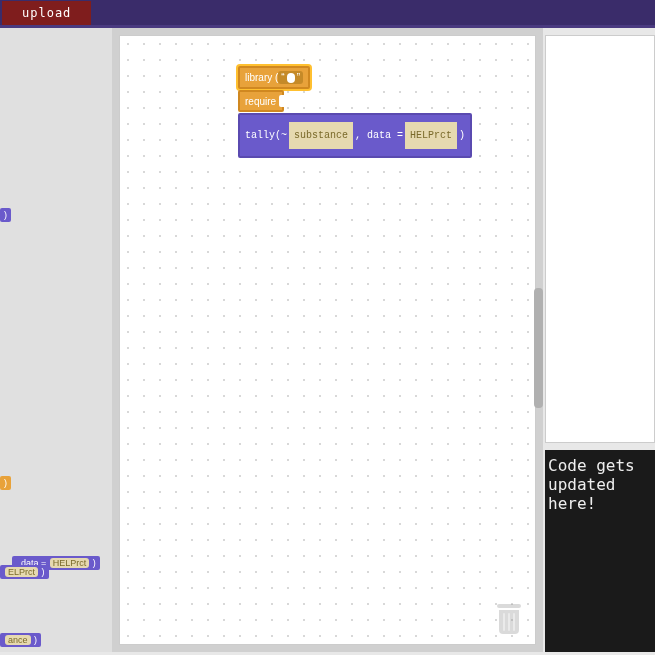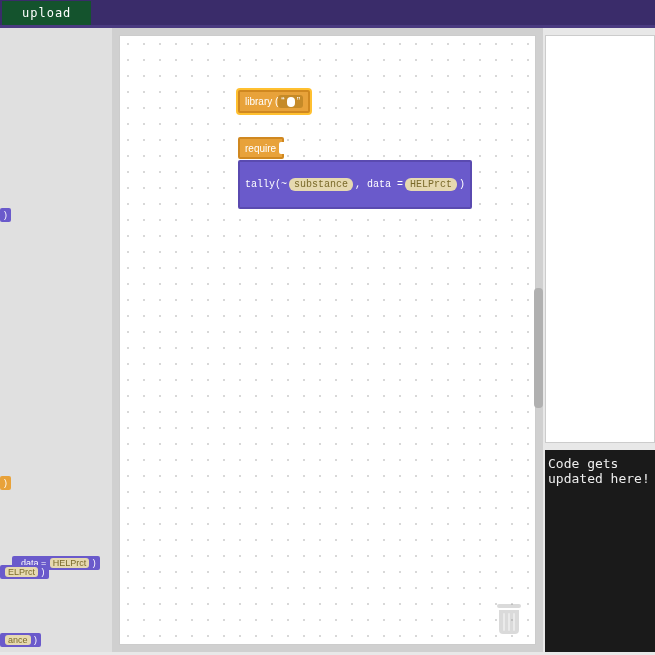--- a/index.html
+++ b/index.html
@@ -18,21 +18,21 @@
     .topbar {
       height: 28px;
       background: #3a2c6a;
       border-bottom: 3px solid #4a3a80;
       display: flex;
       align-items: center;
       padding-left: 2px;
       gap: 16px;
     }
     .topbar-btn {
-      background: #14532d;
+      background: #7f1d1d;
       color: #fff;
       border: none;
       padding: 5px 20px;
       font-family: monospace;
       font-size: 12px;
       cursor: pointer;
       letter-spacing: 1px;
     }
     .container {
       display: flex;
@@ -99,21 +99,20 @@
       padding: 3px 5px;
       color: #fff;
       font-size: 10px;
       white-space: nowrap;
       border-radius: 2px;
       margin-bottom: 1px;
     }
     .block-orange {
       background: #e8a23a;
       border: 2px solid #d08820;
-      margin-top: 24px;
     }
     .block-orange.selected {
       box-shadow: 0 0 0 2px #ffc030;
     }
     .block-purple {
       background: #6a5acb;
       border: 2px solid #5a4ab0;
       font-family: Liberation Mono, monospace;
     }
     .slot {
@@ -130,23 +129,23 @@
     .slot-empty {
       background: #fff;
       min-width: 10px;
       height: 12px;
       border-radius: 2px;
       margin-left: 3px;
     }
     .slot-beige {
       background: #e6d9b0;
       color: #7a6a2a;
-      padding: 1px 5px;
-      border-radius: 6px;
-      margin: 13px 2px;
+      padding: 8px 5px;
+      border-radius: 0;
+      margin: 4px 2px;
     }
     .quote-slot {
       background: #c58a28;
       padding: 1px 3px;
       border-radius: 3px;
       display: inline-flex;
       align-items: center;
     }
     .quote-slot .slot {
       min-width: 8px;
@@ -200,21 +199,21 @@
     .preview {
       height: 408px;
       background: #fff;
       border: 1px solid #ccc;
       margin: 7px 0 0 2px;
     }
     .code-panel {
       flex: 1;
       background: #1a1a1a;
       color: #eee;
-      font-size: 13px;
+      font-size: 16px;
       padding: 6px 3px;
       margin: 7px 0 0 2px;
       font-family: monospace;
     }
   </style>
 </head>
 <body>
 
 <div class="topbar">
   <button class="topbar-btn">upload</button>

